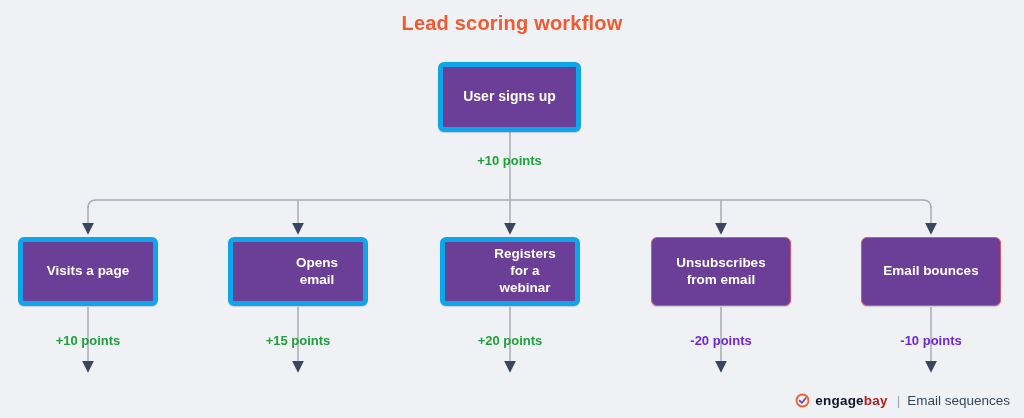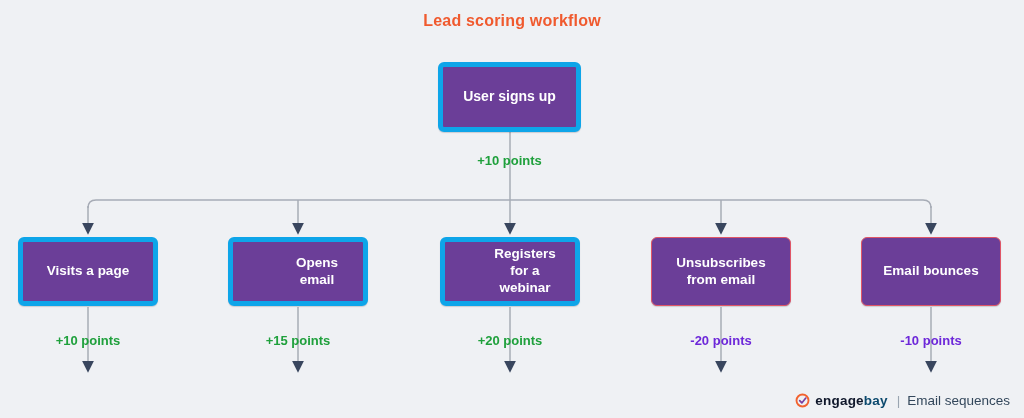--- a/index.html
+++ b/index.html
@@ -4,21 +4,21 @@
 <style>
   html,body{margin:0;padding:0;}
   body{font-family:"Liberation Sans","DejaVu Sans",sans-serif;}
   .canvas{
     position:relative;width:1024px;height:418px;
     background:#eff1f4;overflow:hidden;
   }
   .diagram-lines{position:absolute;left:0;top:0;z-index:0;}
   .page-title{
     position:absolute;left:0;right:0;top:12px;z-index:2;
-    text-align:center;font-size:16px;font-weight:bold;color:#f05a2e;
+    text-align:center;font-size:20px;font-weight:bold;color:#f05a2e;
     letter-spacing:.2px;
   }
   .node{
     position:absolute;z-index:1;display:flex;align-items:center;justify-content:center;
     background:#6b3e98;color:#ffffff;font-weight:bold;font-size:14px;
     text-align:center;border-radius:6px;box-sizing:border-box;
     padding:6px 10px;line-height:1.25;
     box-shadow:0 1px 1px rgba(40,40,60,.18);
   }
   .node.positive{border:5px solid #0ea5e9;}
@@ -36,21 +36,21 @@
   .points-root{left:438px;top:153px;width:143px;}
   .branch-points{top:333px;width:140px;}
   .bp-0{left:18px;}  .bp-1{left:228px;} .bp-2{left:440px;}
   .bp-3{left:651px;} .bp-4{left:861px;}
   .footer-brand{
     position:absolute;right:14px;bottom:10px;z-index:2;
     display:flex;align-items:center;gap:4px;font-size:13.5px;
   }
   .brand-icon{display:inline-block;width:15px;height:15px;margin-right:1px;}
   .brand-engage{color:#0f172a;font-weight:bold;letter-spacing:.2px;}
-  .brand-bay{color:#0c4a6e;font-weight:bold;letter-spacing:.2px;}
+  .brand-bay{color:#b91c1c;font-weight:bold;letter-spacing:.2px;}
   .brand-sep{color:#9aa5b1;margin:0 3px 0 5px;font-weight:normal;}
   .brand-caption{color:#33475b;font-weight:500;}
 </style>
 </head>
 <body>
 
 <div class="canvas">
 
   <svg class="diagram-lines" width="1024" height="418" viewBox="0 0 1024 418">
     <defs>

